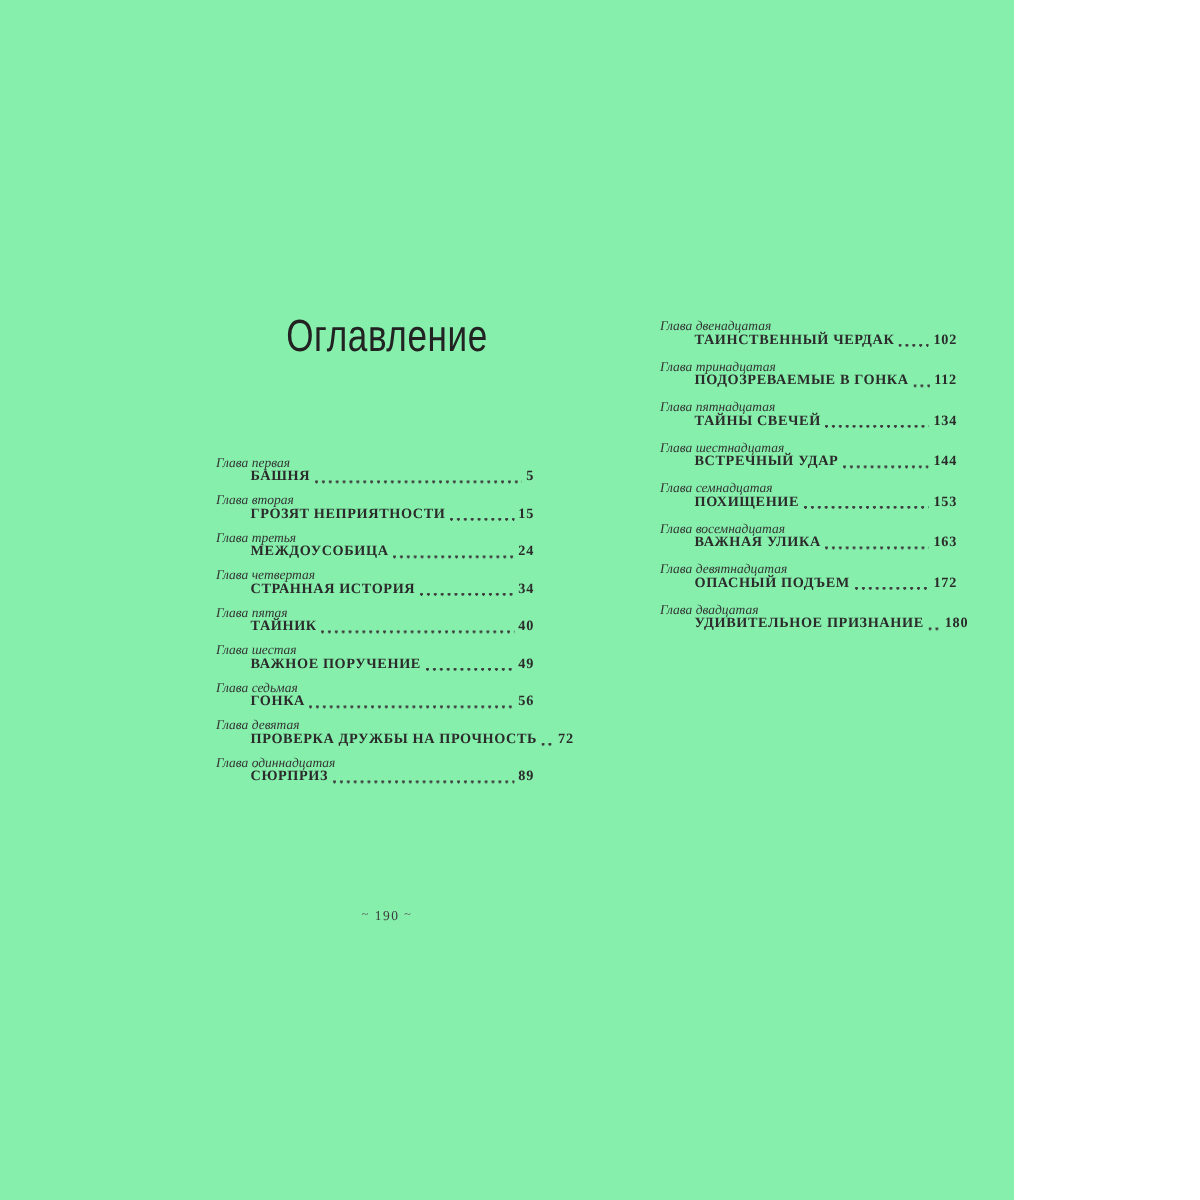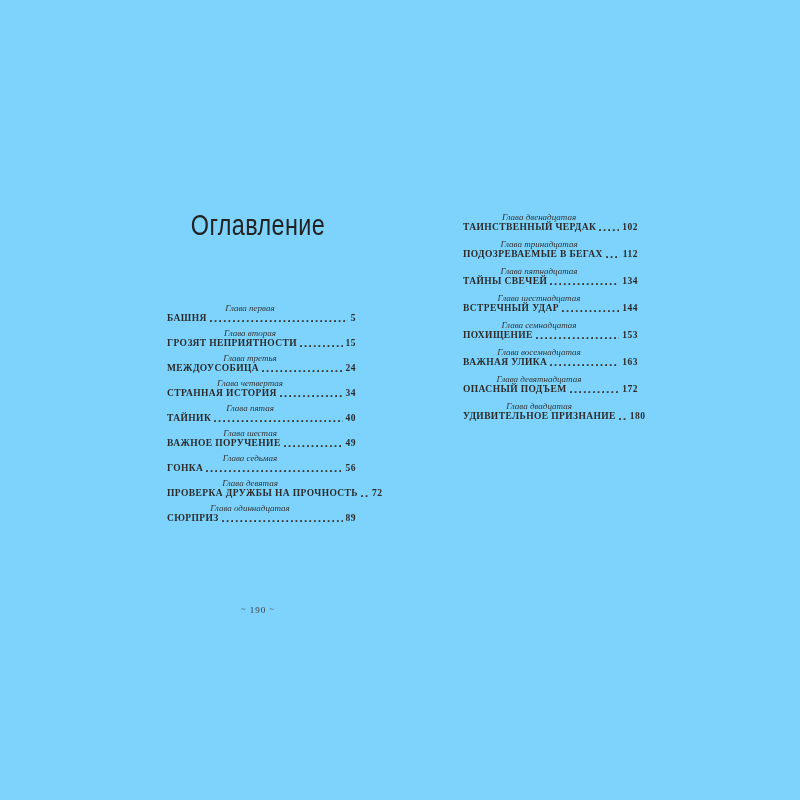--- a/index.html
+++ b/index.html
@@ -2,23 +2,23 @@
 <html><head>
 <meta charset="utf-8">
 <style>
   html, body {
     margin: 0;
     padding: 0;
     background: #ffffff;
   }
   .canvas {
     position: relative;
-    width: 800px;
+    width: 676px;
     height: 800px;
-    background: #7dd3fc;
+    background: #86efac;
     overflow: hidden;
     font-family: "Liberation Serif", serif;
     color: #2b2b2b;
   }
   .page-title {
     position: absolute;
     left: 152px;
     top: 208px;
     width: 212px;
     text-align: center;
@@ -40,21 +40,20 @@
     top: 303px;
     width: 212px;
   }
   .toc-col-right {
     left: 440px;
     top: 212px;
     width: 198px;
   }
   .entry {
     margin-bottom: 4px;
-    text-align: center;
   }
   .toc-col-right .entry {
     margin-bottom: 6px;
   }
   .chapter-label {
     font-family: "Liberation Serif", serif;
     font-style: italic;
     font-size: 9px;
     line-height: 10px;
     color: #333333;
@@ -190,21 +189,21 @@
     <div class="chapter-label">Глава двенадцатая</div>
     <div class="chapter-line">
       <span class="chapter-title">ТАИНСТВЕННЫЙ ЧЕРДАК</span>
       <span class="leader"></span>
       <span class="chapter-page">102</span>
     </div>
   </div>
       <div class="entry">
     <div class="chapter-label">Глава тринадцатая</div>
     <div class="chapter-line">
-      <span class="chapter-title">ПОДОЗРЕВАЕМЫЕ В БЕГАХ</span>
+      <span class="chapter-title">ПОДОЗРЕВАЕМЫЕ В ГОНКА</span>
       <span class="leader"></span>
       <span class="chapter-page">112</span>
     </div>
   </div>
       <div class="entry">
     <div class="chapter-label">Глава пятнадцатая</div>
     <div class="chapter-line">
       <span class="chapter-title">ТАЙНЫ СВЕЧЕЙ</span>
       <span class="leader"></span>
       <span class="chapter-page">134</span>

